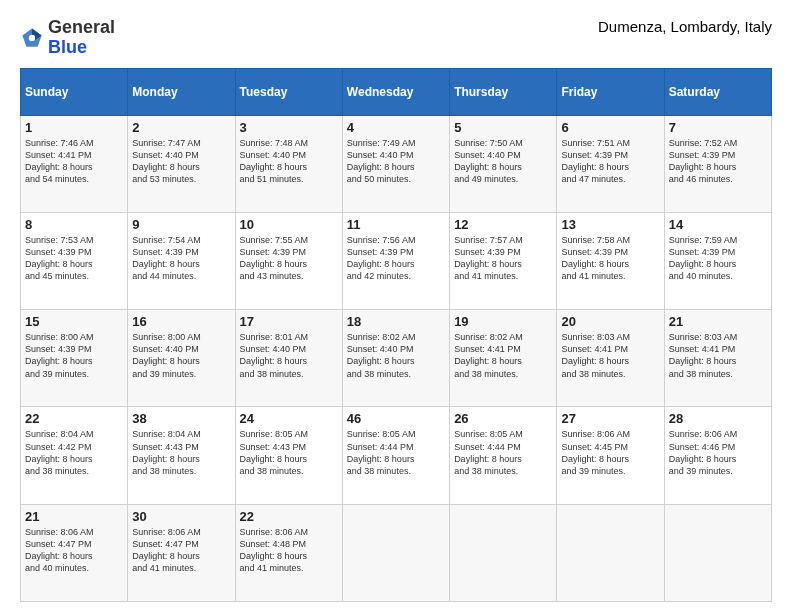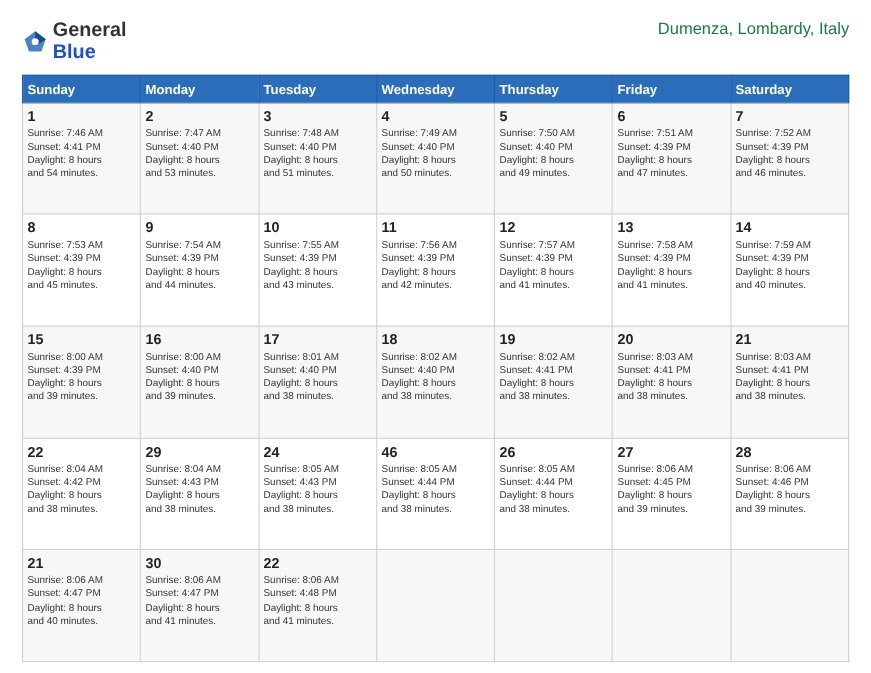--- a/index.html
+++ b/index.html
@@ -43,34 +43,34 @@
       text-align: right;
     }
     .month-title {
       font-size: 36px;
       font-weight: bold;
       color: #222;
       line-height: 1.1;
     }
     .location {
       font-size: 15px;
-      color: #15803d;
+      color: #000000;
     }
     .calendar-table {
       width: 100%;
       border-collapse: collapse;
       flex: 1;
       table-layout: fixed;
     }
     .calendar-table thead th {
       background-color: #2a6ebb;
       color: #fff;
       font-size: 12px;
       font-weight: bold;
-      padding: 5px 4px;
+      padding: 16px 4px;
       text-align: left;
       border: 1px solid #1e5ca3;
     }
     .calendar-table tbody td {
       vertical-align: top;
       padding: 4px 4px 3px 4px;
       border: 1px solid #d0d0d0;
       font-size: 9.5px;
       color: #333;
       height: 85px;
@@ -220,21 +220,21 @@
             <span class="day-number">21</span>
             <div class="cell-content">Sunrise: 8:03 AM<br>Sunset: 4:41 PM<br>Daylight: 8 hours<br>and 38 minutes.</div>
           </td>
         </tr>
         <tr>
           <td>
             <span class="day-number">22</span>
             <div class="cell-content">Sunrise: 8:04 AM<br>Sunset: 4:42 PM<br>Daylight: 8 hours<br>and 38 minutes.</div>
           </td>
           <td>
-            <span class="day-number">29</span>
+            <span class="day-number">38</span>
             <div class="cell-content">Sunrise: 8:04 AM<br>Sunset: 4:43 PM<br>Daylight: 8 hours<br>and 38 minutes.</div>
           </td>
           <td>
             <span class="day-number">24</span>
             <div class="cell-content">Sunrise: 8:05 AM<br>Sunset: 4:43 PM<br>Daylight: 8 hours<br>and 38 minutes.</div>
           </td>
           <td>
             <span class="day-number">46</span>
             <div class="cell-content">Sunrise: 8:05 AM<br>Sunset: 4:44 PM<br>Daylight: 8 hours<br>and 38 minutes.</div>
           </td>

